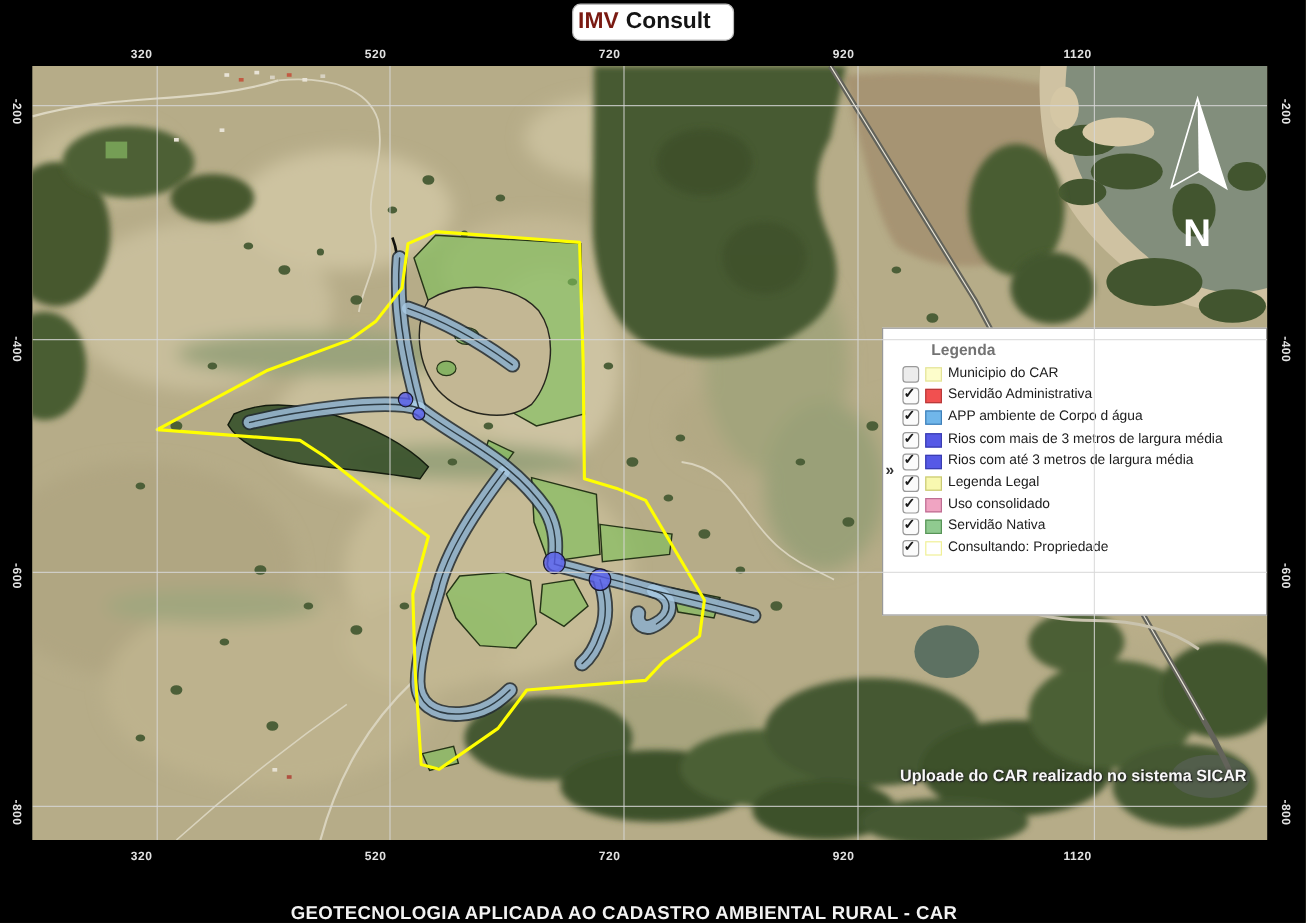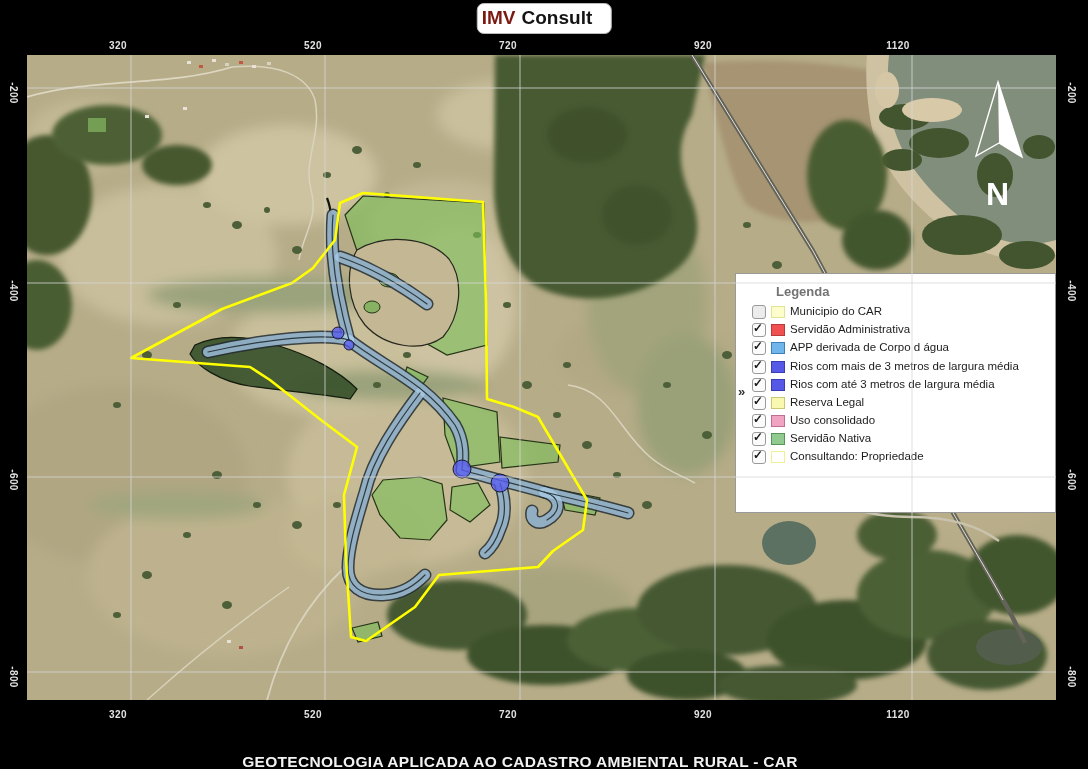--- a/index.html
+++ b/index.html
@@ -311,42 +311,42 @@
             <span class="mark">✓</span>
           </span>
           <span class="swatch" style="background: rgb(241, 80, 80); border: 1px solid rgb(184, 58, 58);"></span>
           <span class="legend-label">Servidão Administrativa</span>
         </div>
         <div class="legend-row">
           <span class="cbx">
             <span class="mark">✓</span>
           </span>
           <span class="swatch" style="background: rgb(112, 182, 234); border: 1px solid rgb(63, 127, 184);"></span>
-          <span class="legend-label">APP derivada de Corpo d água</span>
+          <span class="legend-label">APP ambiente de Corpo d água</span>
         </div>
         <div class="legend-row">
           <span class="cbx">
             <span class="mark">✓</span>
           </span>
           <span class="swatch" style="background: rgb(86, 89, 230); border: 1px solid rgb(58, 61, 176);"></span>
           <span class="legend-label">Rios com mais de 3 metros de largura média</span>
         </div>
         <div class="legend-row">
           <span class="cbx">
             <span class="mark">✓</span>
           </span>
           <span class="swatch" style="background: rgb(86, 89, 230); border: 1px solid rgb(58, 61, 176);"></span>
           <span class="legend-label">Rios com até 3 metros de largura média</span>
         </div>
         <div class="legend-row">
           <span class="cbx">
             <span class="mark">✓</span>
           </span>
           <span class="swatch" style="background: rgb(248, 248, 176); border: 1px solid rgb(201, 201, 117);"></span>
-          <span class="legend-label">Reserva Legal</span>
+          <span class="legend-label">Legenda Legal</span>
         </div>
         <div class="legend-row">
           <span class="cbx">
             <span class="mark">✓</span>
           </span>
           <span class="swatch" style="background: rgb(240, 164, 194); border: 1px solid rgb(190, 110, 147);"></span>
           <span class="legend-label">Uso consolidado</span>
         </div>
         <div class="legend-row">
           <span class="cbx">
@@ -379,16 +379,17 @@
     </g>
   </svg>
 
   <svg class="northlayer" width="1029" height="645" viewBox="0 0 1029 645">
     <path d="M 971,27 L 995,102 L 972,88 L 949,101 Z" fill="none" stroke="#fff" stroke-width="1.4"></path>
     <path d="M 971,27 L 995,102 L 972,88 Z" fill="#fff"></path>
     <text id="north-n" x="959" y="150" font-family="Liberation Sans, sans-serif" font-size="32" font-weight="bold" fill="#fff">N</text>
   </svg>
 
   <div class="map-note">
+    <div>Uploade do CAR realizado no sistema SICAR</div>
   </div>
 </div>
 
 <div class="footer-title">GEOTECNOLOGIA APLICADA AO CADASTRO AMBIENTAL RURAL - CAR</div>
 
 </body></html>

